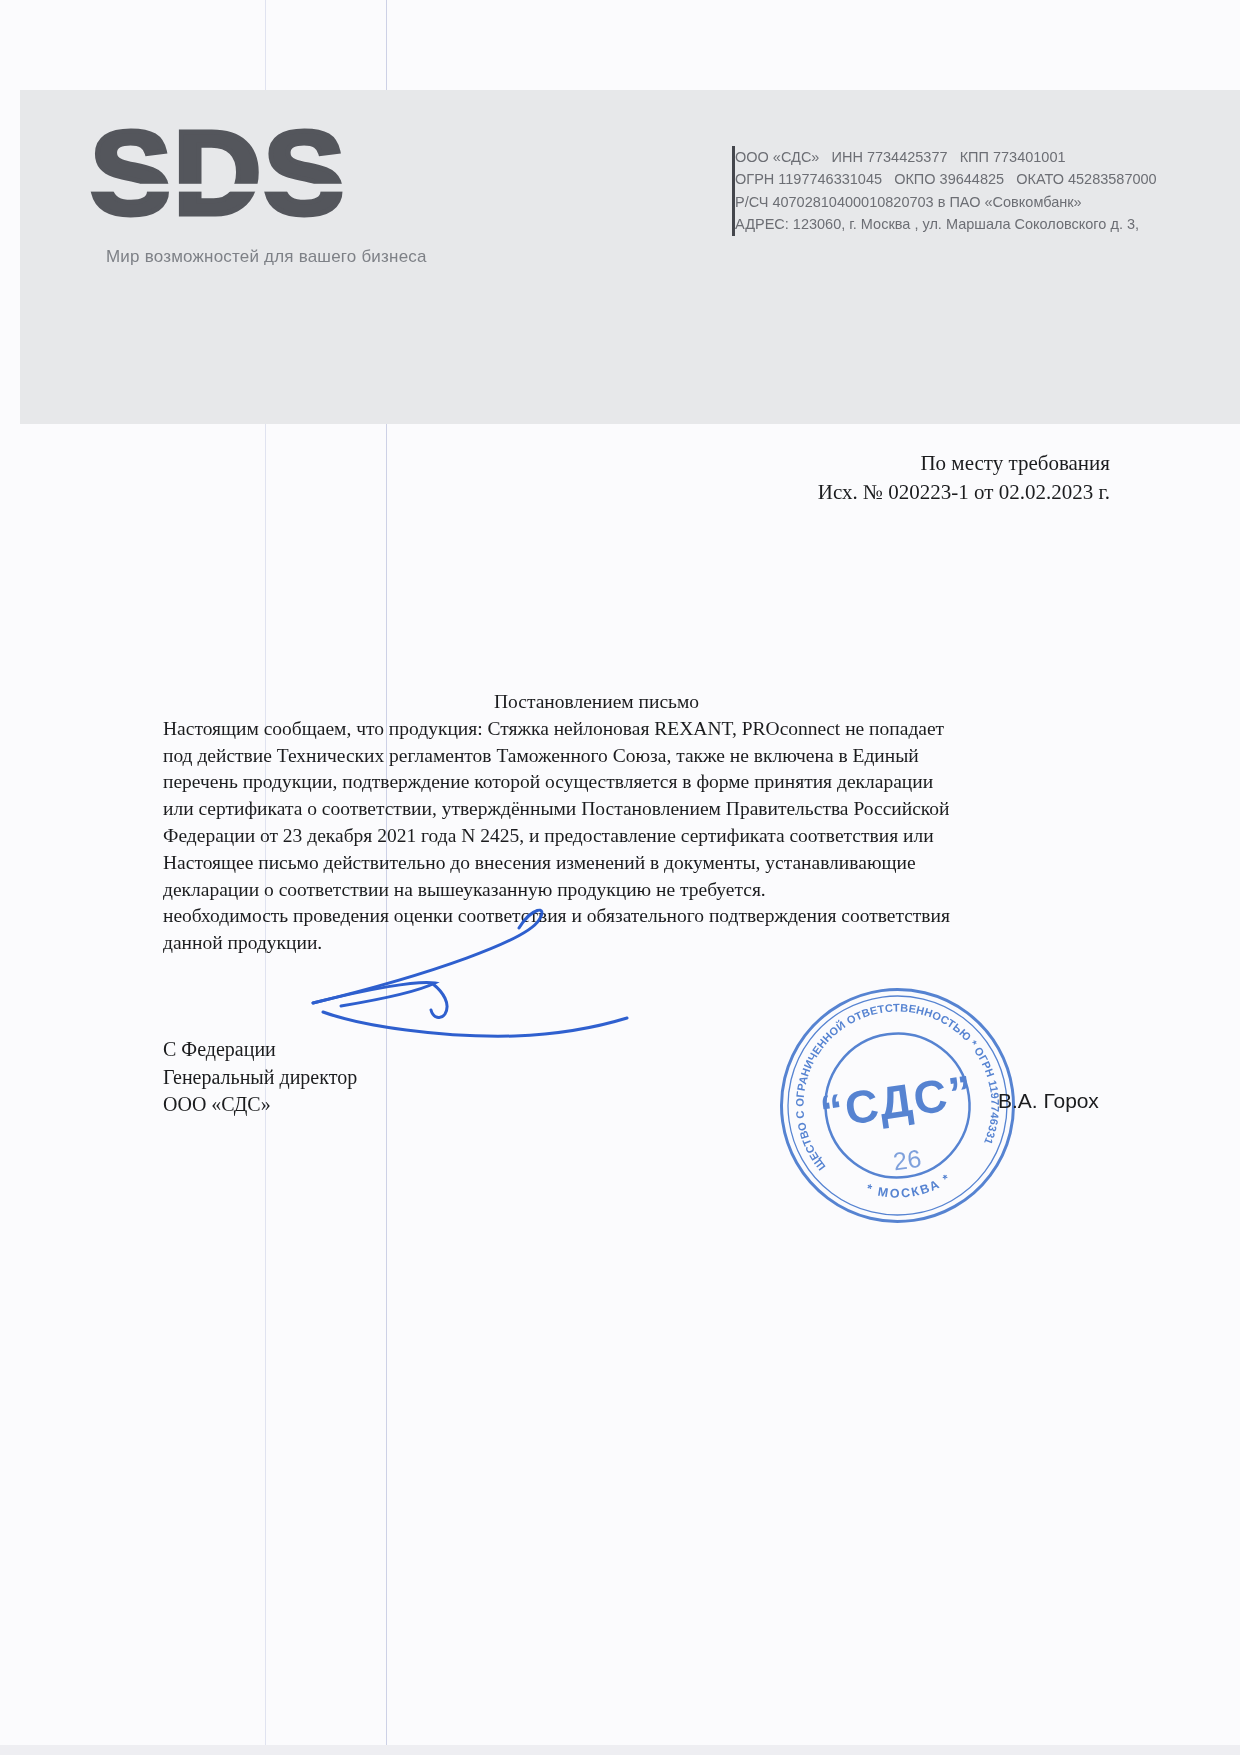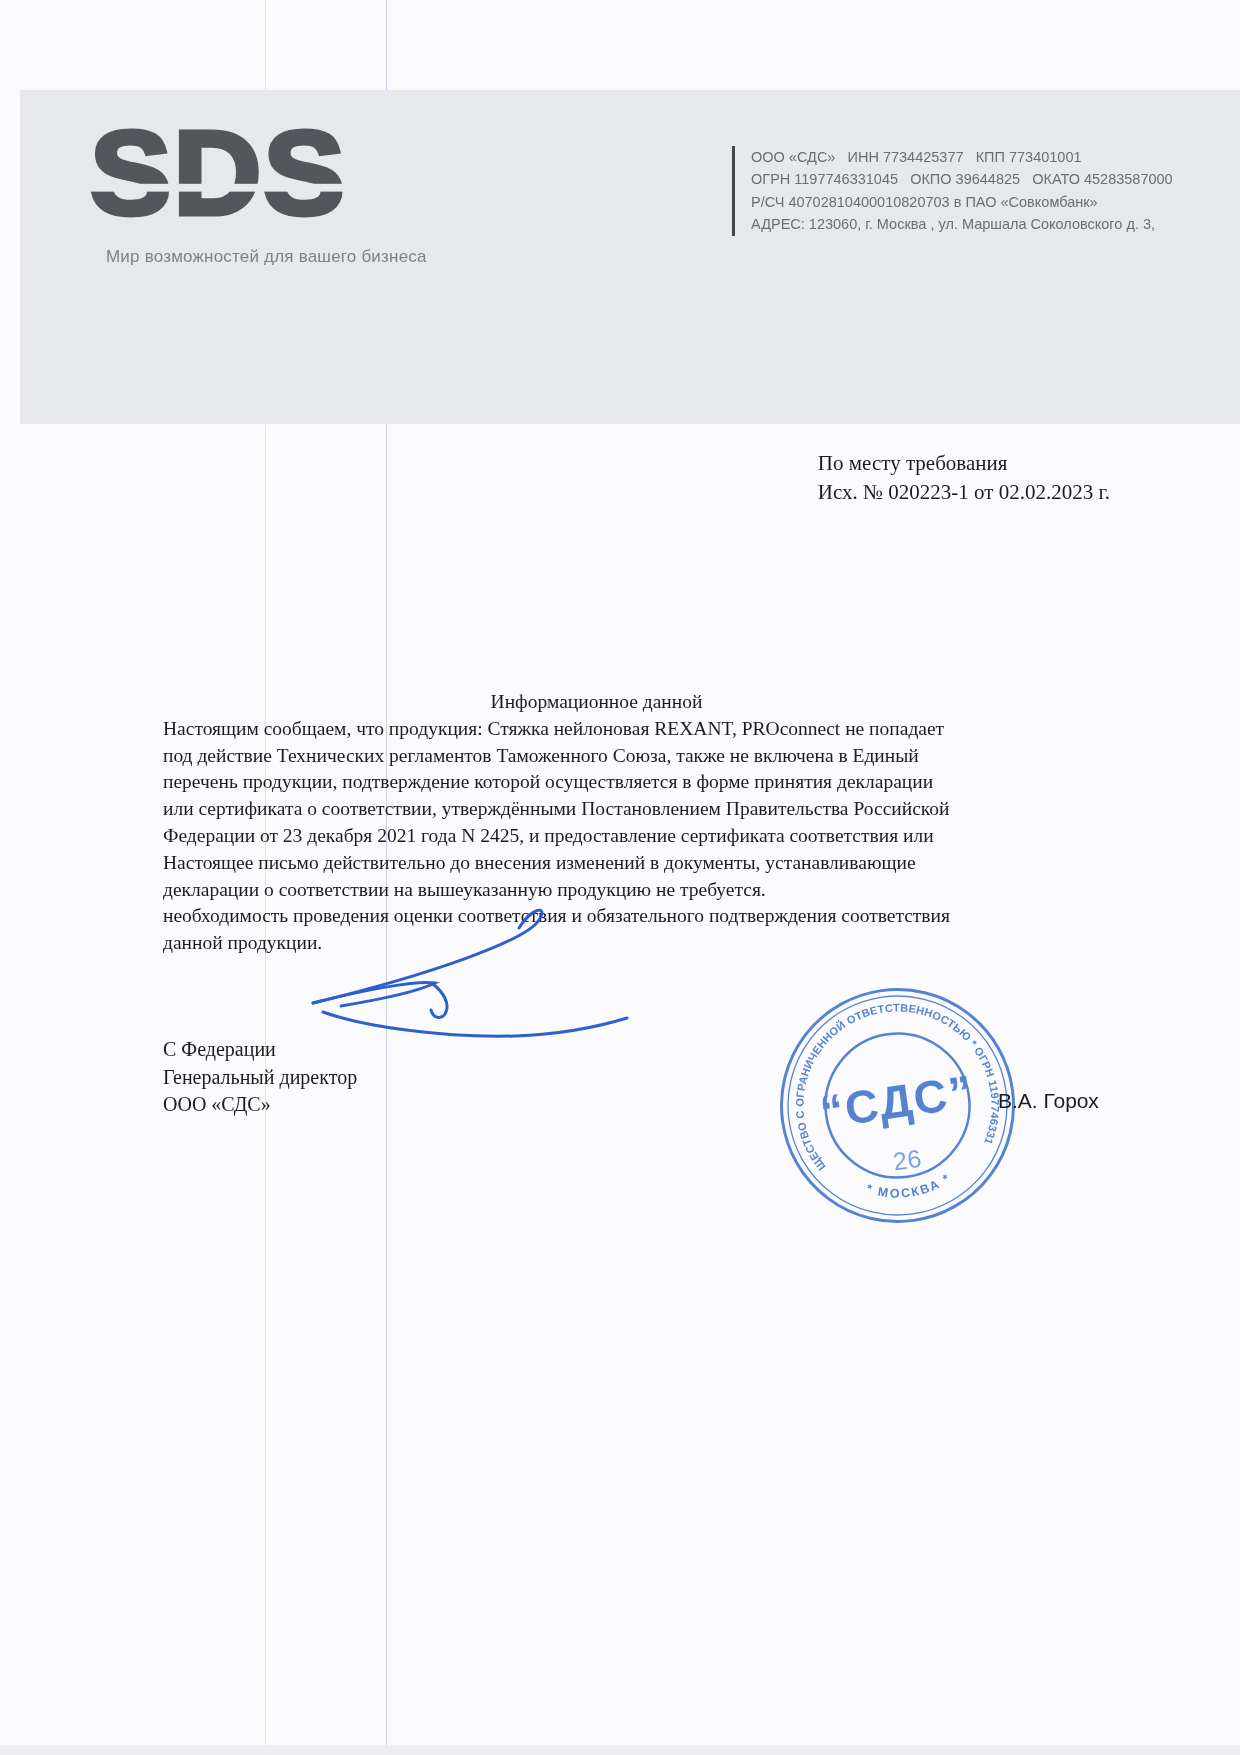--- a/index.html
+++ b/index.html
@@ -39,29 +39,29 @@
     position:absolute;left:-8px;right:-4px;top:72px;height:8px;
     background:var(--band-gray);
   }
   .logo-tagline{
     margin-top:13px;margin-left:16px;
     font-size:17px;color:#7e8187;letter-spacing:.2px;
   }
   .company{
     position:absolute;left:712px;top:56px;
     border-left:3px solid #44464c;
-    padding-left:16px;
+    padding-left:0;
     font-size:14.5px;line-height:22.4px;
     color:var(--header-text-gray);
   }
   .company-line{white-space:pre-wrap;}
 
   
   .ref{
-    position:absolute;top:449px;right:130px;
+    position:absolute;top:449px;right:130px;text-align:right;
     font-family:"Liberation Serif", serif;
     font-size:21px;line-height:29px;color:var(--text-dark);
   }
 
   
   .letter{
     position:absolute;left:163px;top:689px;width:867px;
     font-family:"Liberation Serif", serif;
     font-size:19.5px;line-height:26.8px;color:var(--text-dark);
   }
@@ -126,21 +126,21 @@
       <div class="company-line">АДРЕС: 123060, г. Москва , ул. Маршала Соколовского д. 3,</div>
     </div>
 </div>
 
 <div class="ref">
   <div>По месту требования</div>
   <div>Исх. № 020223-1 от 02.02.2023 г.</div>
 </div>
 
 <div class="letter">
-  <div class="letter-title">Информационное данной</div>
+  <div class="letter-title">Постановлением письмо</div>
   <div>
       <div class="letter-line">Настоящим сообщаем, что продукция: Стяжка нейлоновая REXANT, PROconnect не попадает</div>
       <div class="letter-line">под действие Технических регламентов Таможенного Союза, также не включена в Единый</div>
       <div class="letter-line">перечень продукции, подтверждение которой осуществляется в форме принятия декларации</div>
       <div class="letter-line">или сертификата о соответствии, утверждёнными Постановлением Правительства Российской</div>
       <div class="letter-line">Федерации от 23 декабря 2021 года N 2425, и предоставление сертификата соответствия или</div>
       <div class="letter-line">Настоящее письмо действительно до внесения изменений в документы, устанавливающие</div>
       <div class="letter-line">декларации о соответствии на вышеуказанную продукцию не требуется.</div>
       <div class="letter-line">необходимость проведения оценки соответствия и обязательного подтверждения соответствия</div>
       <div class="letter-line">данной продукции.</div>

